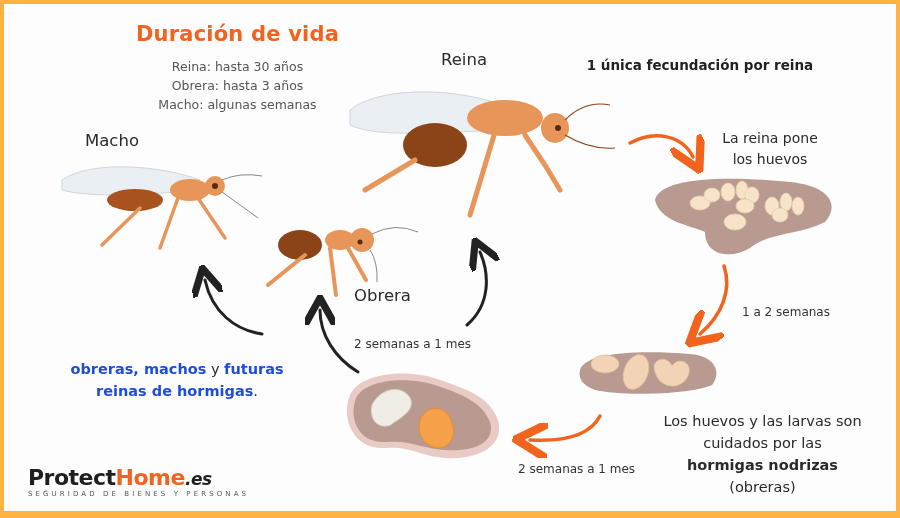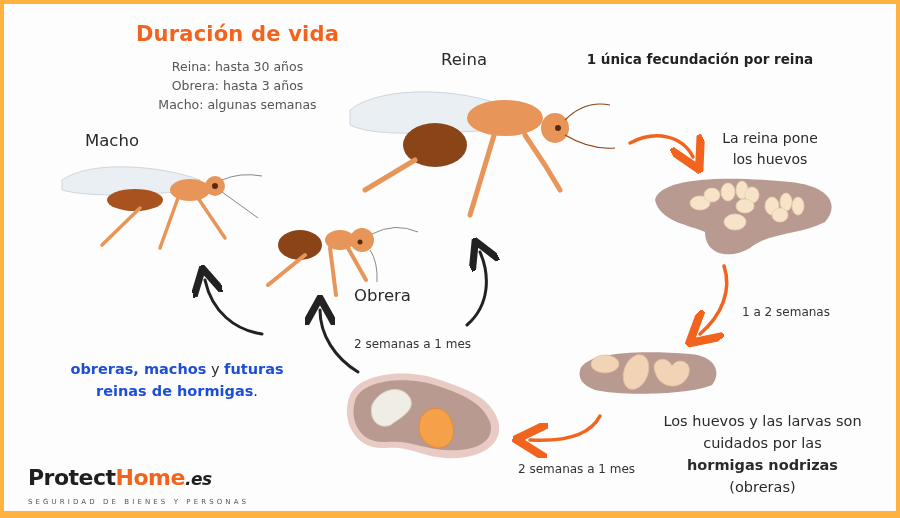--- a/index.html
+++ b/index.html
@@ -3,28 +3,28 @@
 <meta charset="utf-8">
 <style>
   html,body{margin:0;padding:0;}
   body{width:900px;height:518px;overflow:hidden;background:#ffffff;font-family:"DejaVu Sans",sans-serif;}
   .frame{position:absolute;left:0;top:0;width:900px;height:518px;box-sizing:border-box;border:4px solid #ffb23f;border-top-width:4px;border-bottom-width:7px;background:#fdfdfd;}
   .abs{position:absolute;}
   .title{left:120px;top:22px;width:235px;text-align:center;font-weight:bold;font-size:21px;color:#f2641e;letter-spacing:0.2px;}
   .lifespan{left:120px;top:57px;width:235px;text-align:center;font-size:12.5px;line-height:19px;color:#555;}
   .lbl{font-size:16.5px;color:#2a2a2a;}
   .small{font-size:12px;color:#333;}
-  .fec{left:560px;top:51px;width:280px;text-align:center;font-weight:bold;font-size:13.5px;color:#222;}
+  .fec{left:560px;top:57px;width:280px;text-align:center;font-weight:bold;font-size:13.5px;color:#222;}
   .para{text-align:center;font-size:14.5px;line-height:22px;color:#2a2a2a;}
   .para b{font-weight:bold;color:#1d4ed8;}
   .logo{left:28px;top:465px;}
   .logo-main{font-weight:bold;font-size:22px;color:#1f1f1f;letter-spacing:-0.5px;}
   .logo-main .home{color:#f2641e;}
   .logo-main .es{color:#1f1f1f;font-size:17px;font-style:italic;}
-  .logo-sub{font-size:7px;letter-spacing:3.1px;color:#555;margin-top:8px;}
+  .logo-sub{font-size:7px;letter-spacing:3.1px;color:#555;margin-top:0px;}
   svg{position:absolute;left:0;top:0;}
 </style>
 </head>
 <body>
 
 <div class="frame"></div>
 
 <svg width="900" height="518" viewBox="0 0 900 518">
   <defs>
     <marker id="ahO" markerWidth="10" markerHeight="10" refX="5" refY="5" orient="auto">

